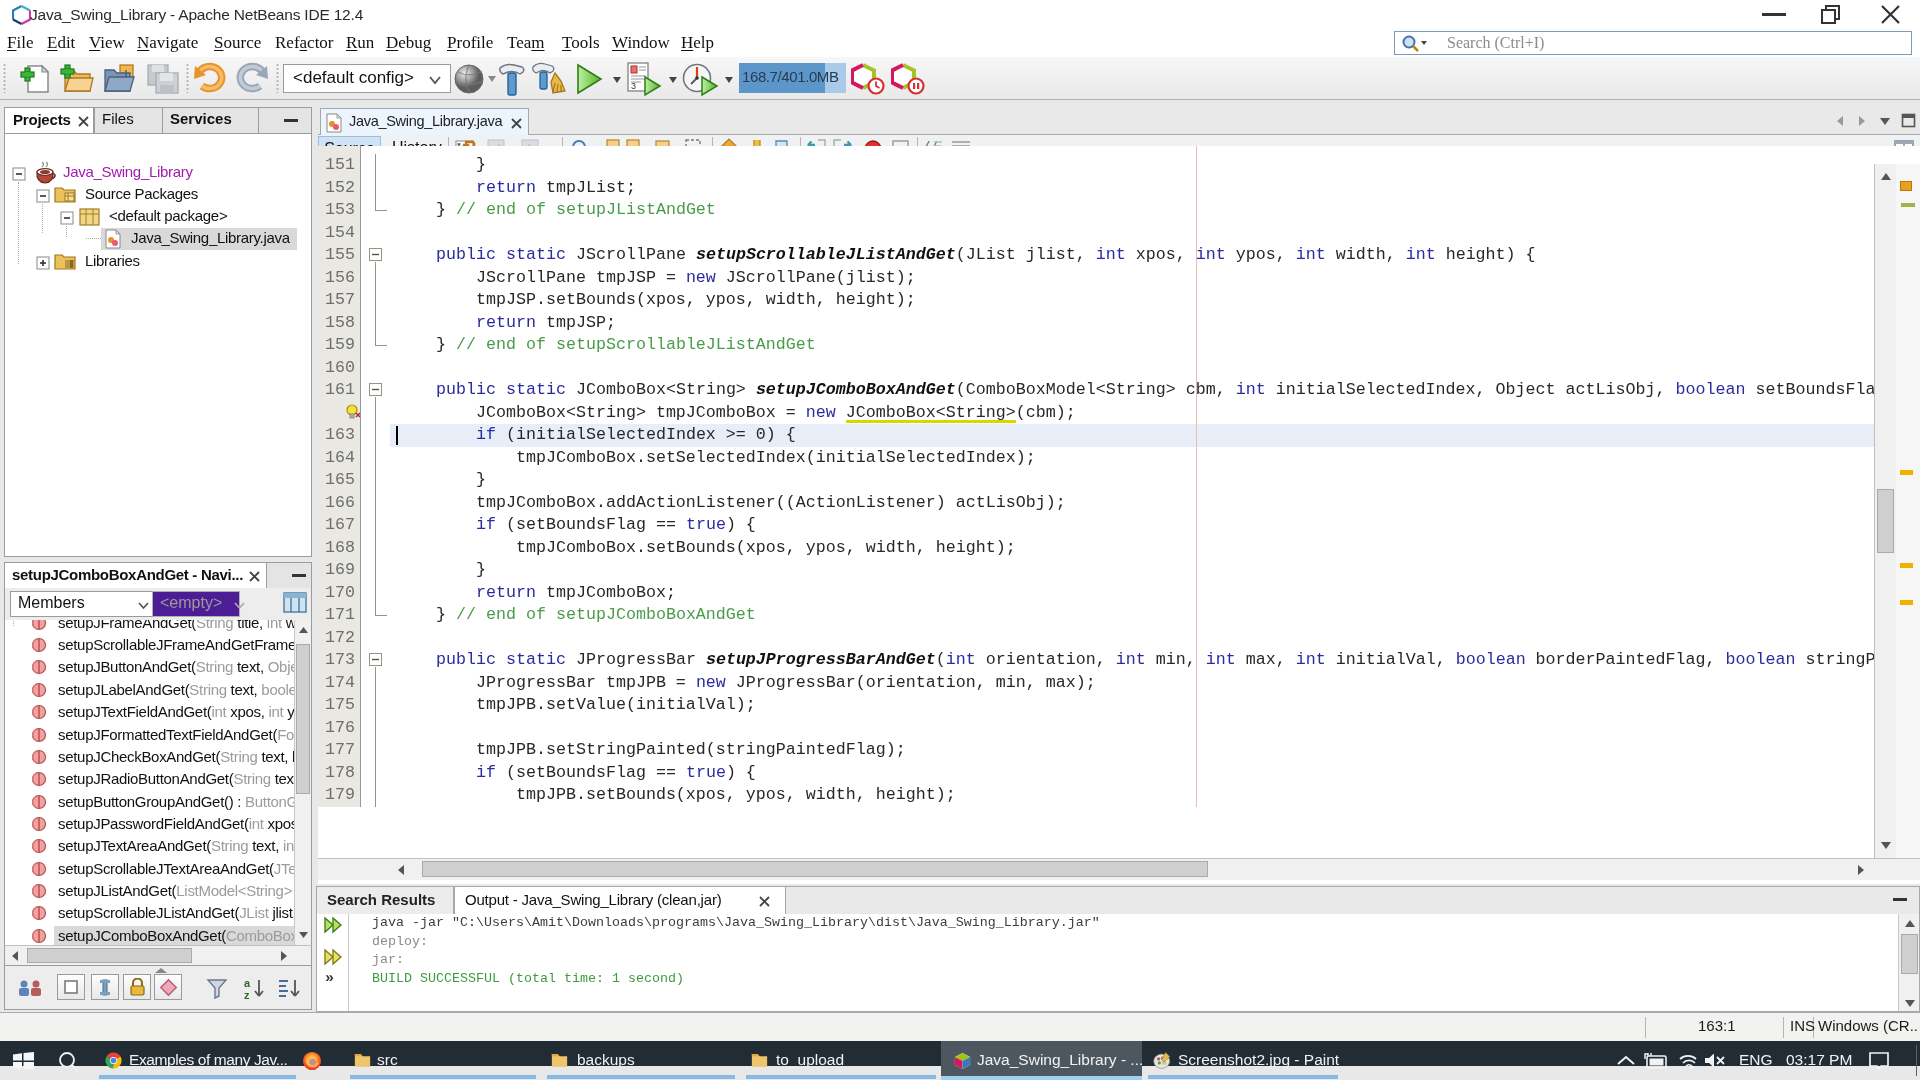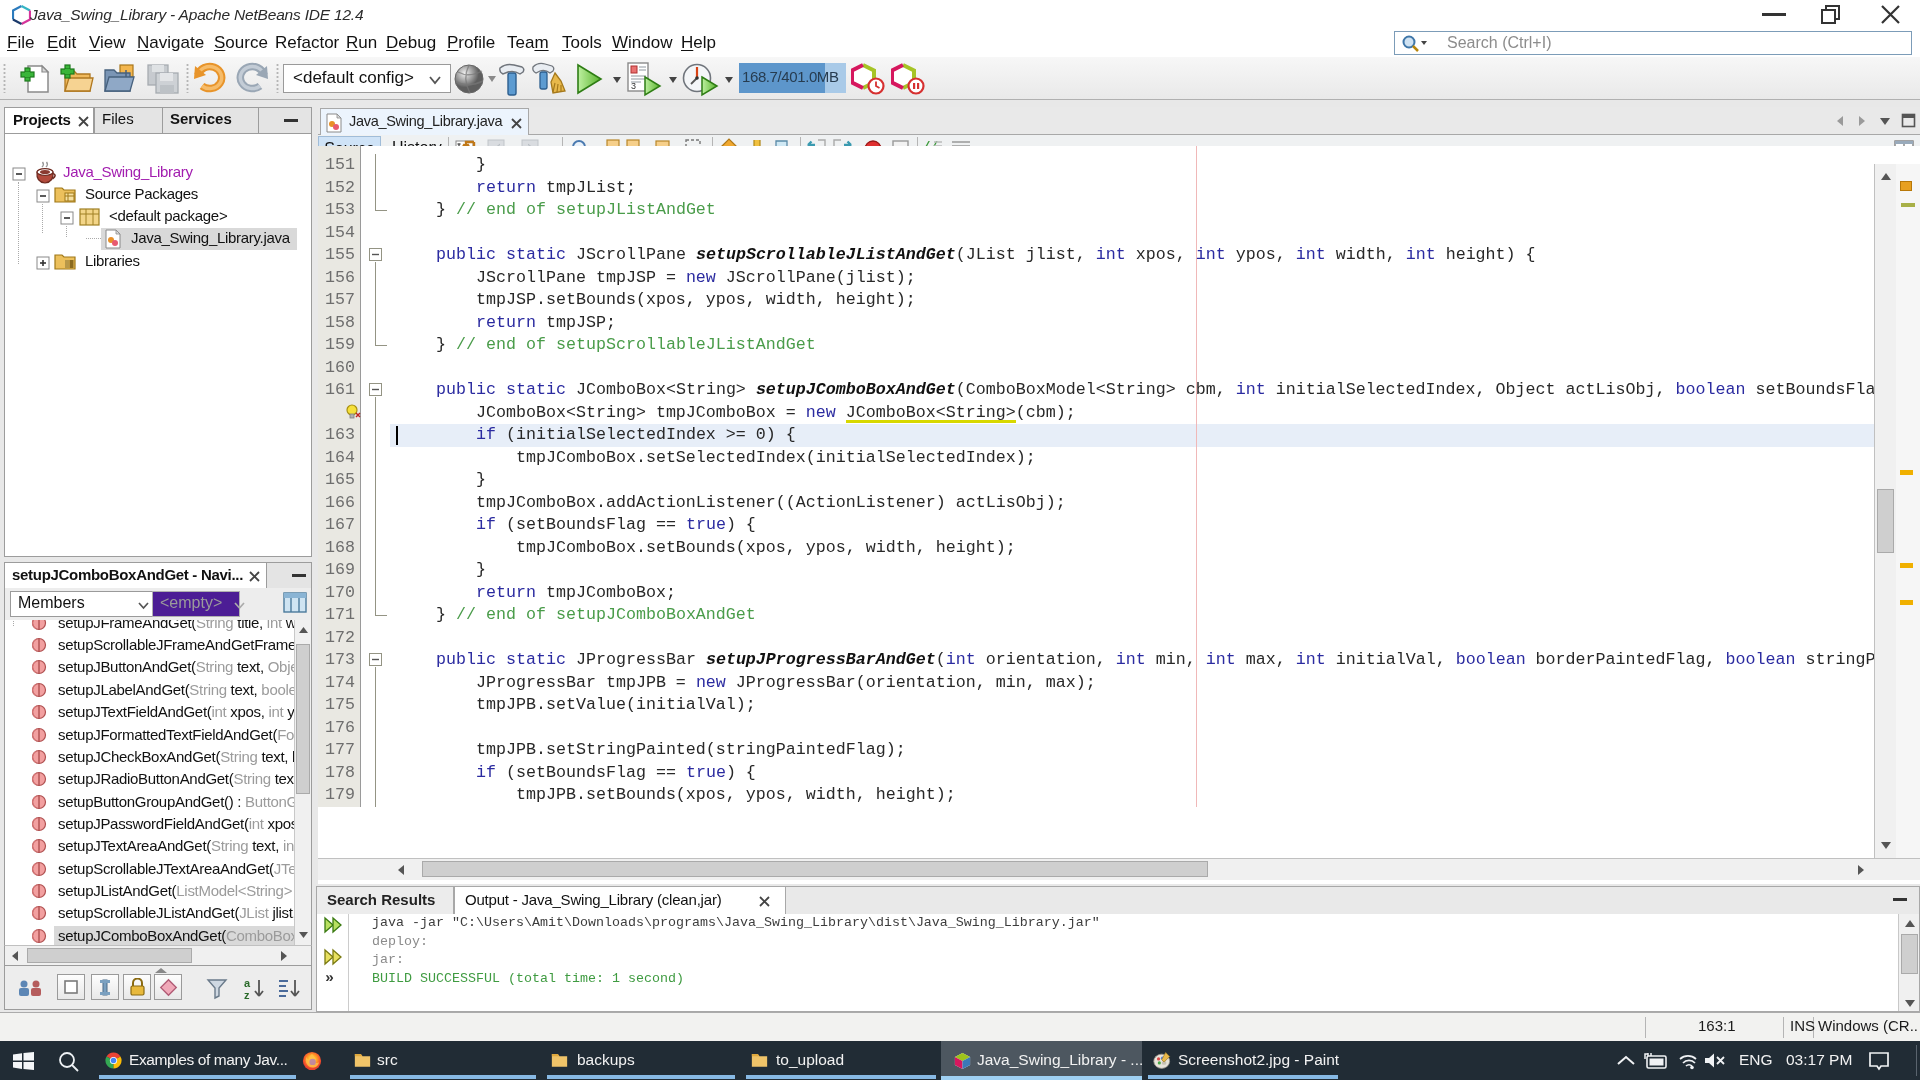--- a/index.html
+++ b/index.html
@@ -1,34 +1,34 @@
 <!DOCTYPE html>
 <html><head>
 <meta charset="utf-8">
 <style>
   * { margin:0; padding:0; box-sizing:border-box; }
   html,body { width:1920px; height:1080px; overflow:hidden; }
   body { font-family:"Liberation Sans", sans-serif; background:#e8e8e8; position:relative; }
   .abs { position:absolute; }
   .mono { font-family:"Liberation Mono", monospace; }
   
-  #titlebar { left:0; top:0; width:1920px; height:30px; background:#fff;font-style:italic; }
+  #titlebar { left:0; top:0; width:1920px; height:30px; background:#fff; }
   #title-text { left:30px; top:6px; font-size:15.5px; color:#2b2b2b; letter-spacing:-0.2px; }
   
-  #menubar { left:0; top:30px; width:1920px; height:27px; background:#fff; }
+  #menubar { left:0; top:30px; width:1920px; height:27px; background:#fff;font-family:Liberation Serif, serif; }
   .menu { position:absolute; top:3px; font-size:17px; color:#111; }
   .menu u { text-decoration:underline; text-underline-offset:2px; }
   
   #searchbox { left:1394px; top:1px; width:518px; height:24px; background:#fff; border:1px solid #7c9cb8; }
   
   #toolbar { left:0; top:57px; width:1920px; height:43px; background:linear-gradient(#f7f7f7,#e9e9e9); border-bottom:1px solid #b0b0b0; }
   .tbsep { position:absolute; top:6px; width:3px; height:30px;
      background-image:radial-gradient(circle, #b5b5b5 1px, transparent 1.2px); background-size:3px 4px; }
   
-  #taskbar { left:0; top:1041px; width:1920px; height:39px; background:#212c35; }
+  #taskbar { left:0; top:1041px; width:1920px; height:25px; background:#212c35; }
   .tbtn-label { position:absolute; color:#f2f2f2; font-size:15.5px; top:10px; white-space:nowrap; }
   .underline { position:absolute; top:34px; height:4px; background:#87b9e4; }
 </style>
 </head>
 <body>
 
 <div class="abs" id="titlebar">
   <svg class="abs" style="left:12px;top:5px" width="19" height="20" viewBox="0 0 19 20">
     <polygon points="9.5,1 18,5.5 18,14.5 9.5,19 1,14.5 1,5.5" fill="#fff"></polygon>
     <path d="M9.5,1 L1,5.5 L1,14.5" fill="none" stroke="#2b7bbd" stroke-width="2.2"></path>

